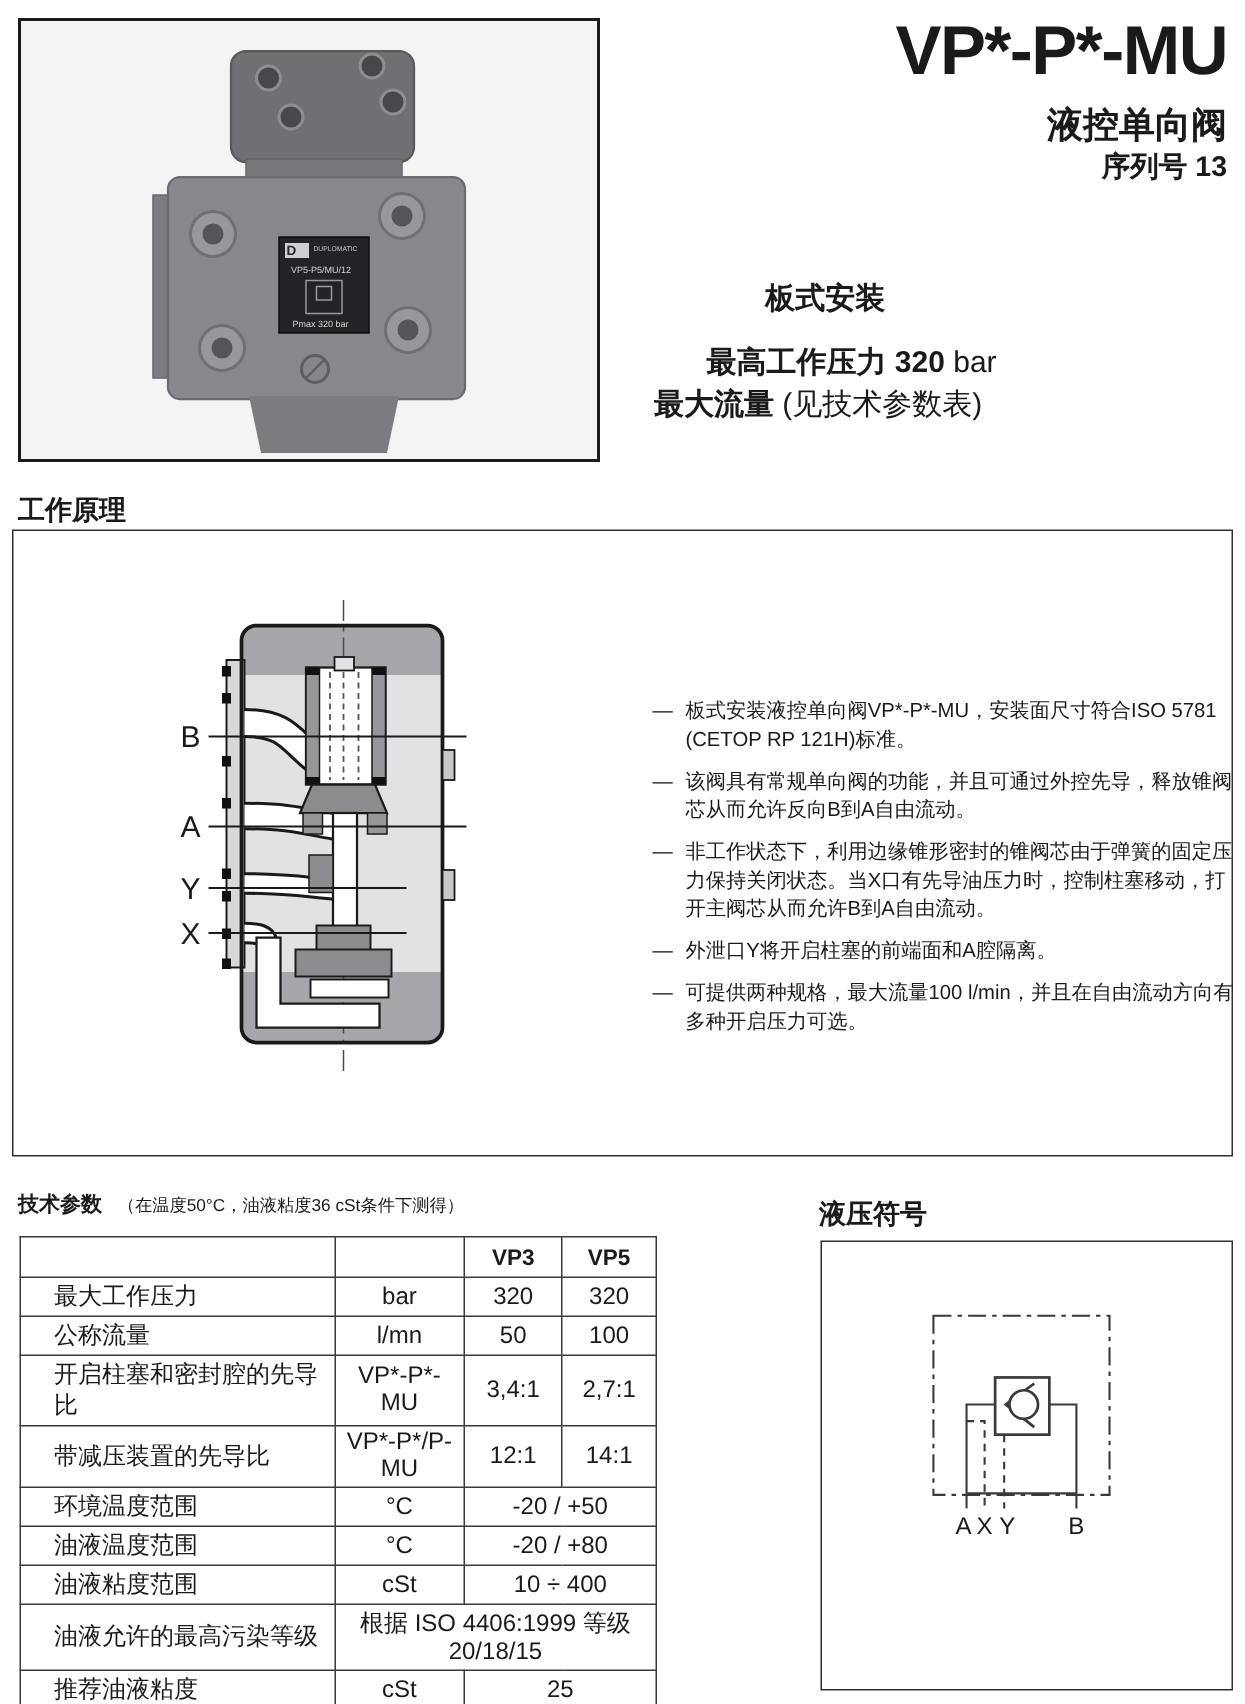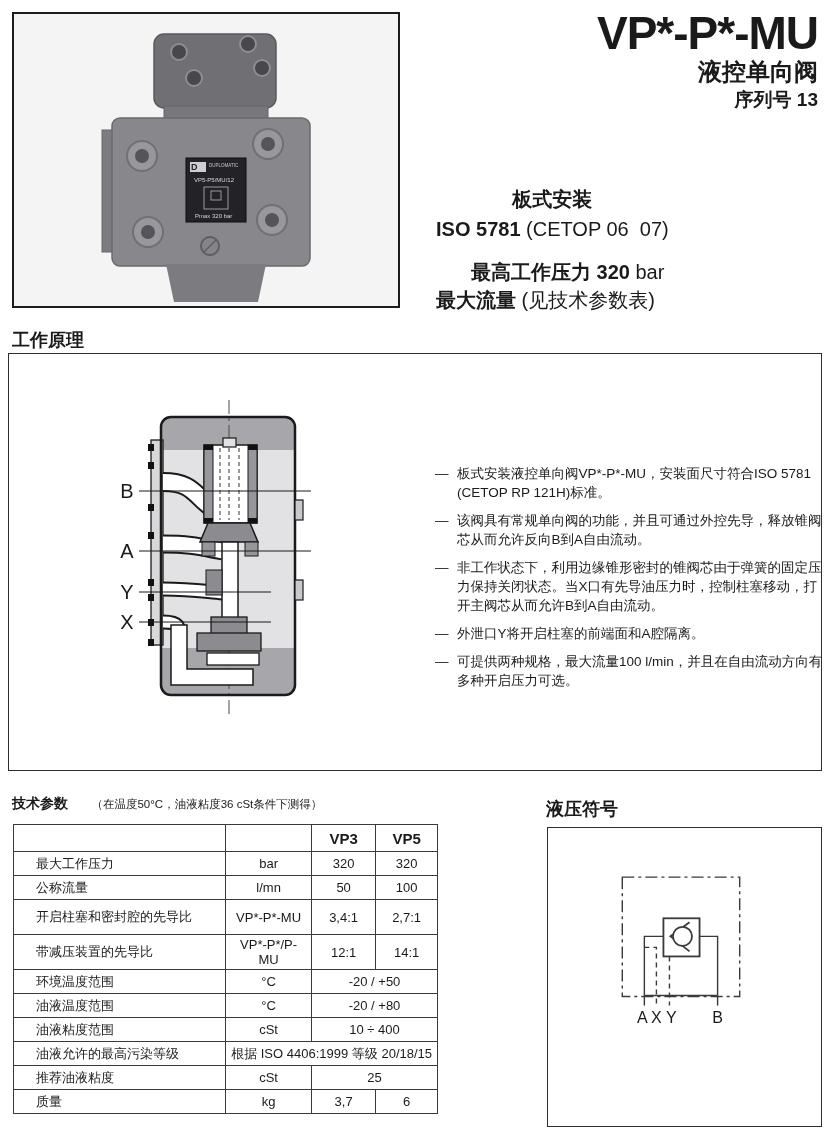--- a/index.html
+++ b/index.html
@@ -8,21 +8,21 @@
   .page { position:relative; width:830px; height:1136px; background:#ffffff; overflow:hidden; }
 
   
   .photo-frame { position:absolute; left:12px; top:12px; width:388px; height:296px;
                  border:2px solid #1c1c1c; background:#f3f3f3; }
   .photo-frame svg { display:block; width:100%; height:100%; }
 
   
   .title-block { position:absolute; top:8px; right:12px; text-align:right; }
   .model-title { font-size:46px; font-weight:700; letter-spacing:-1px; line-height:50px; }
-  .model-sub   { font-size:24px; font-weight:700; line-height:27px; margin-top:0; }
+  .model-sub   { font-size:24px; font-weight:700; line-height:27px; margin-top:12px; }
   .model-series{ font-size:19px; font-weight:700; line-height:22px; margin-top:4px; }
 
   
   .summary { position:absolute; left:436px; top:184px; font-size:20px; }
   .summary .row { line-height:30px; white-space:pre-wrap; }
   .summary .row.gap { margin-top:14px; line-height:28px;margin-left:35px; }
   .b { font-weight:700;text-align:center; }
 
   
   .sec-heading { position:absolute; font-size:18px; font-weight:700; }
@@ -31,23 +31,23 @@
   .principle-box { position:absolute; left:8px; top:353px; width:814px; height:418px;
                    border:1.5px solid #2e2e2e; background:#ffffff; }
   .diagram { position:absolute; left:30px; top:40px; }
   .bullets { position:absolute; left:426px; top:110px; width:392px; list-style:none; }
   .bullets li { display:flex; gap:8px; font-size:13.5px; line-height:19px; margin-bottom:9px; }
   .bullets .dash { flex:0 0 14px; }
 
   
   .specs-title-wrap { position:absolute; left:12px; top:794px; }
   .specs-title { font-size:14px; font-weight:700; display:inline; }
-  .specs-note  { font-size:11.5px; font-weight:400; display:inline; margin-left:19px; }
+  .specs-note  { font-size:11.5px; font-weight:400; display:inline; margin-left:6px; }
   table.specs { position:absolute; left:13px; top:824px; width:425px; border-collapse:collapse; }
-  table.specs td, table.specs th { border:1.5px solid #3a3a3a; font-size:13px; font-weight:400;
+  table.specs td, table.specs th { border:1.5px solid #3a3a3a; font-size:16px; font-weight:400;
                                    text-align:center; vertical-align:middle; padding:2px 4px; }
   table.specs th { font-size:15px; font-weight:700; }
   table.specs td.lbl { text-align:left; padding-left:22px; }
   tr.h-head td, tr.h-head th { height:27px; }
   tr.h-norm td { height:24px; }
   tr.h-tall td { height:35px; }
 
   
   .symbol-box { position:absolute; left:547px; top:827px; width:275px; height:300px;
                 border:1.5px solid #2e2e2e; background:#fff; }
@@ -103,21 +103,20 @@
   </div>
 
   <div class="title-block">
     <div class="model-title">VP*-P*-MU</div>
     <div class="model-sub">液控单向阀</div>
     <div class="model-series">序列号 13</div>
   </div>
 
   <div class="summary">
     <div class="row b">板式安装</div>
-    <div class="row"><span class="b">ISO 5781</span><span> (CETOP 06  07)</span></div>
     <div class="row gap"><span class="b">最高工作压力 </span><span class="b">320</span><span> bar</span></div>
     <div class="row" style="line-height:28px;"><span class="b">最大流量 </span><span>(见技术参数表)</span></div>
   </div>
 
   <div class="sec-heading" style="left:12px; top:328px;">工作原理</div>
 
   <div class="principle-box">
     <svg class="diagram" width="300" height="330" viewBox="0 0 300 330">
 
       <rect x="122" y="23" width="134" height="278" rx="10" fill="#e2e2e4" stroke="none"></rect>

